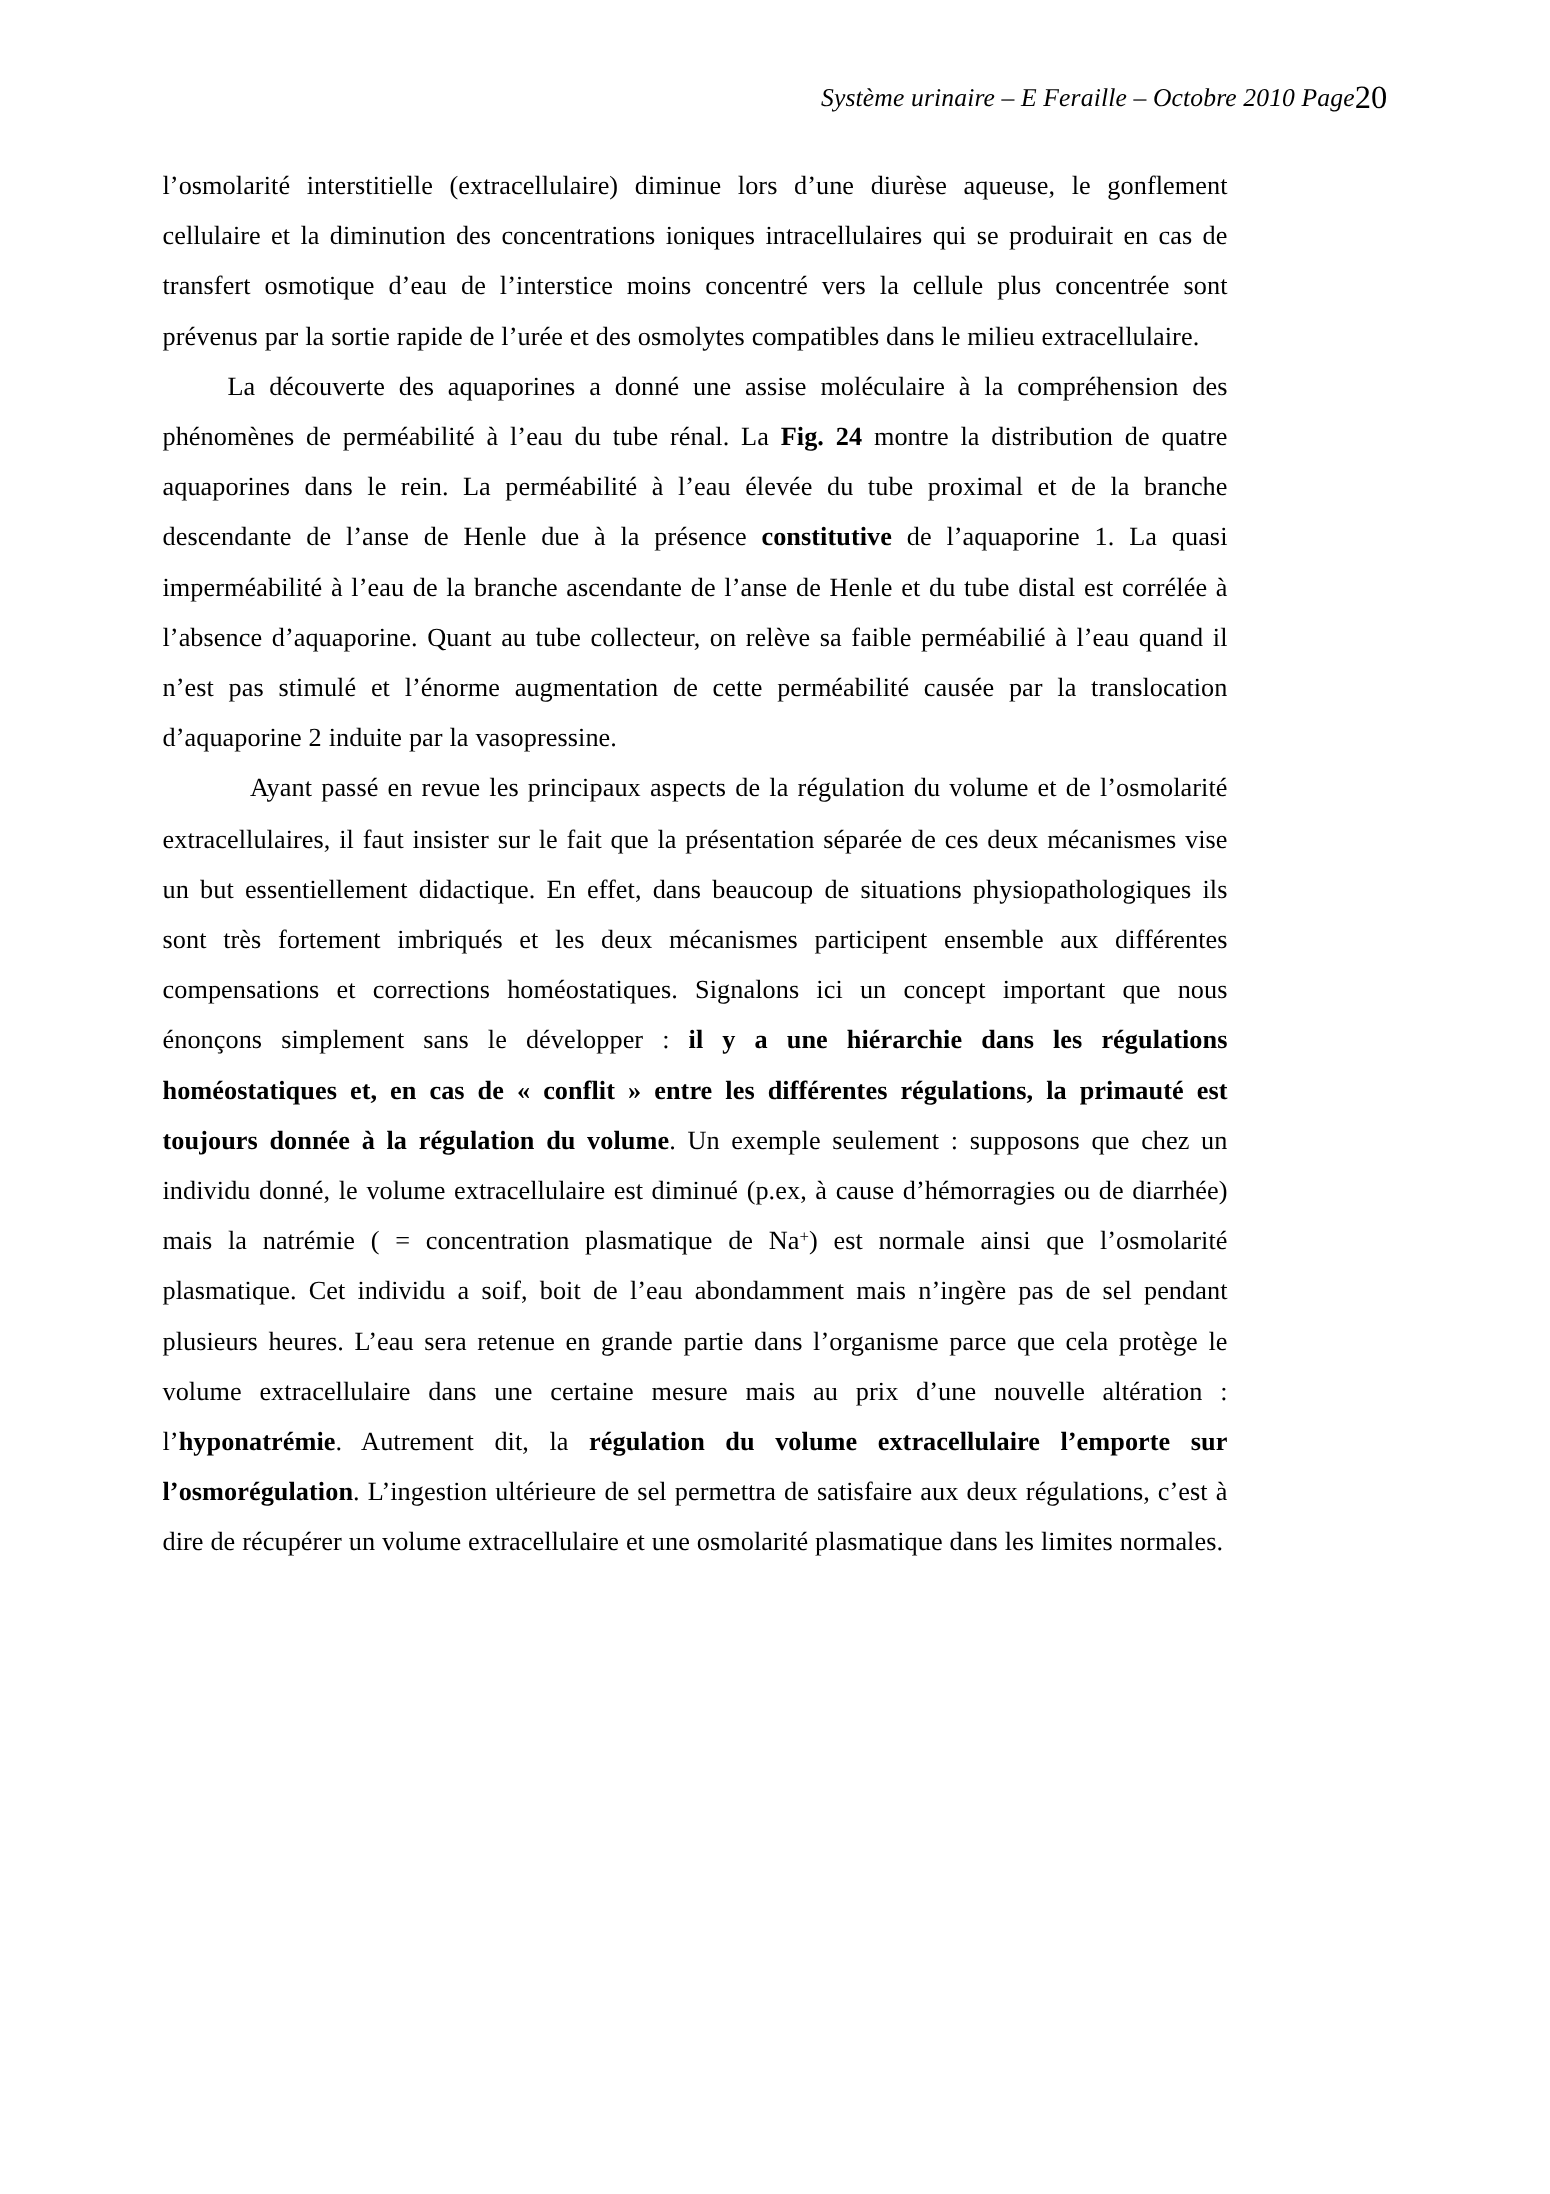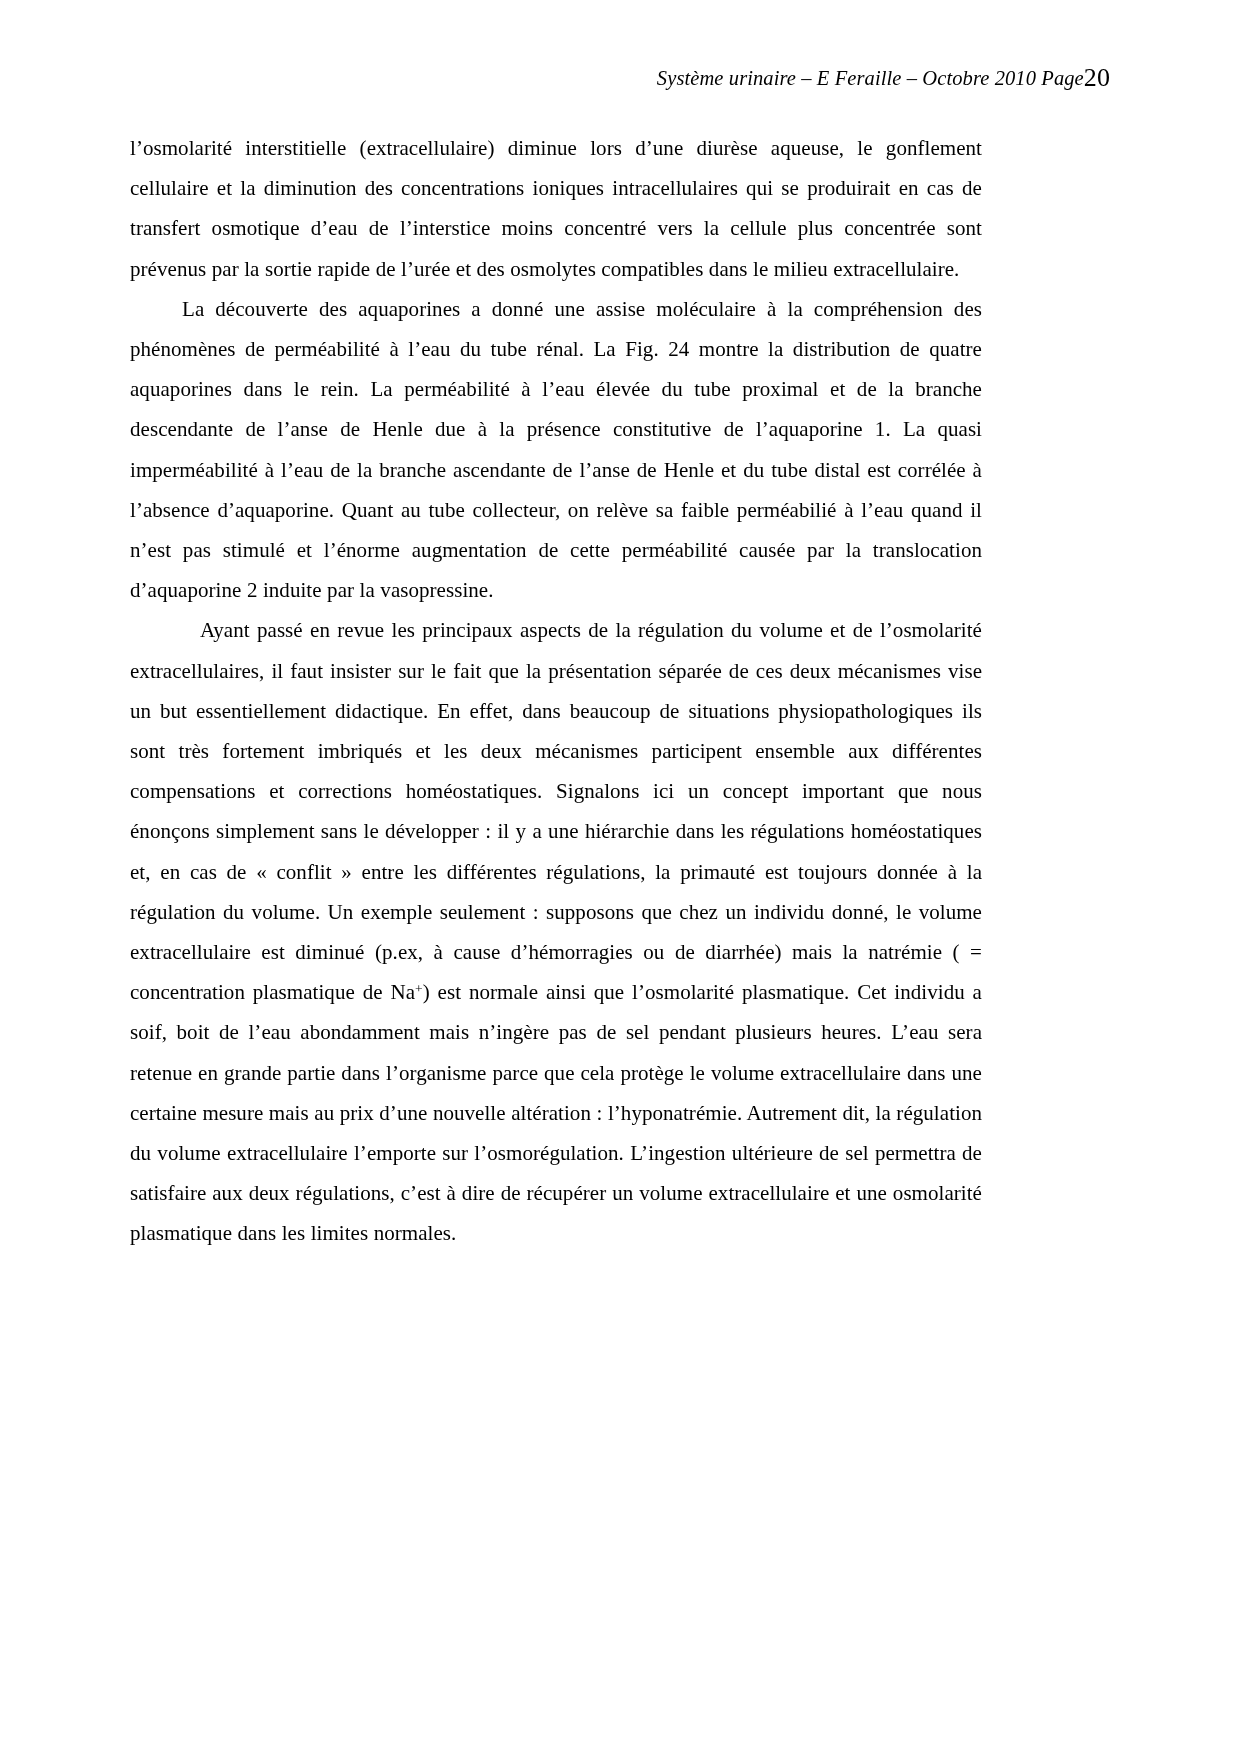--- a/index.html
+++ b/index.html
@@ -50,21 +50,21 @@
     text-justify: inter-word;
     font-size: 21px;
     line-height: 40.2px;
     letter-spacing: 0.05px;
     word-spacing: 0.2px;
     -webkit-hyphens: none;
     hyphens: none;
   }
   p.indent-sm { text-indent: 52px; }
   p.indent-lg { text-indent: 70px; }
-  b { font-weight: normal; margin-top: 24px; }
+  b { font-weight: bold; margin-top: 24px; }
   sup {
     font-size: 0.64em;
     vertical-align: 0.42em;
     line-height: 0;
   }
 </style>
 </head>
 <body>
 
 <div class="page">

